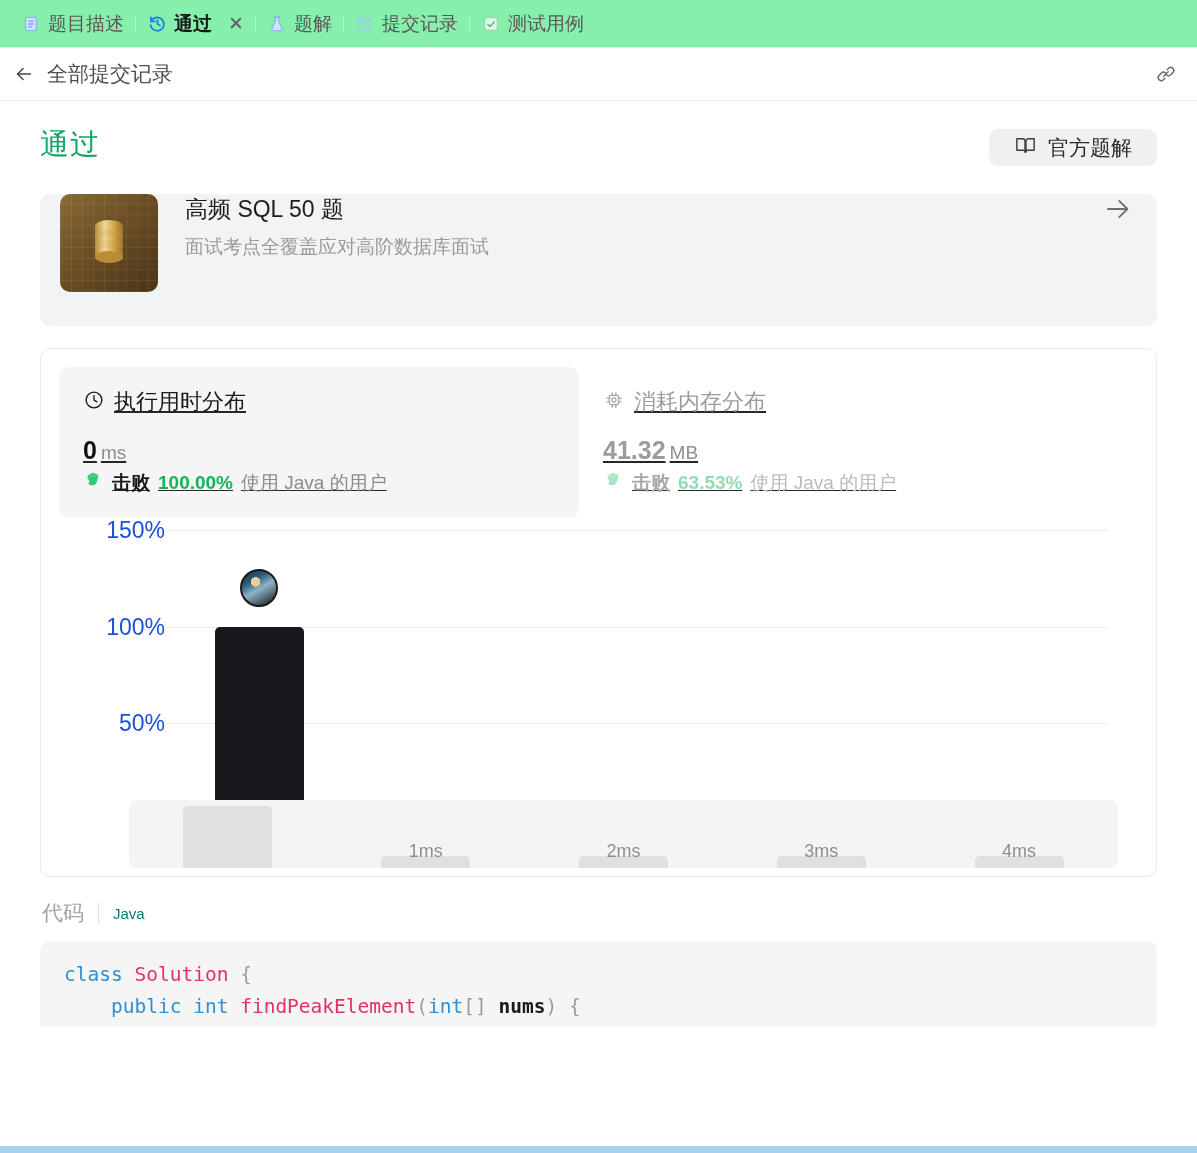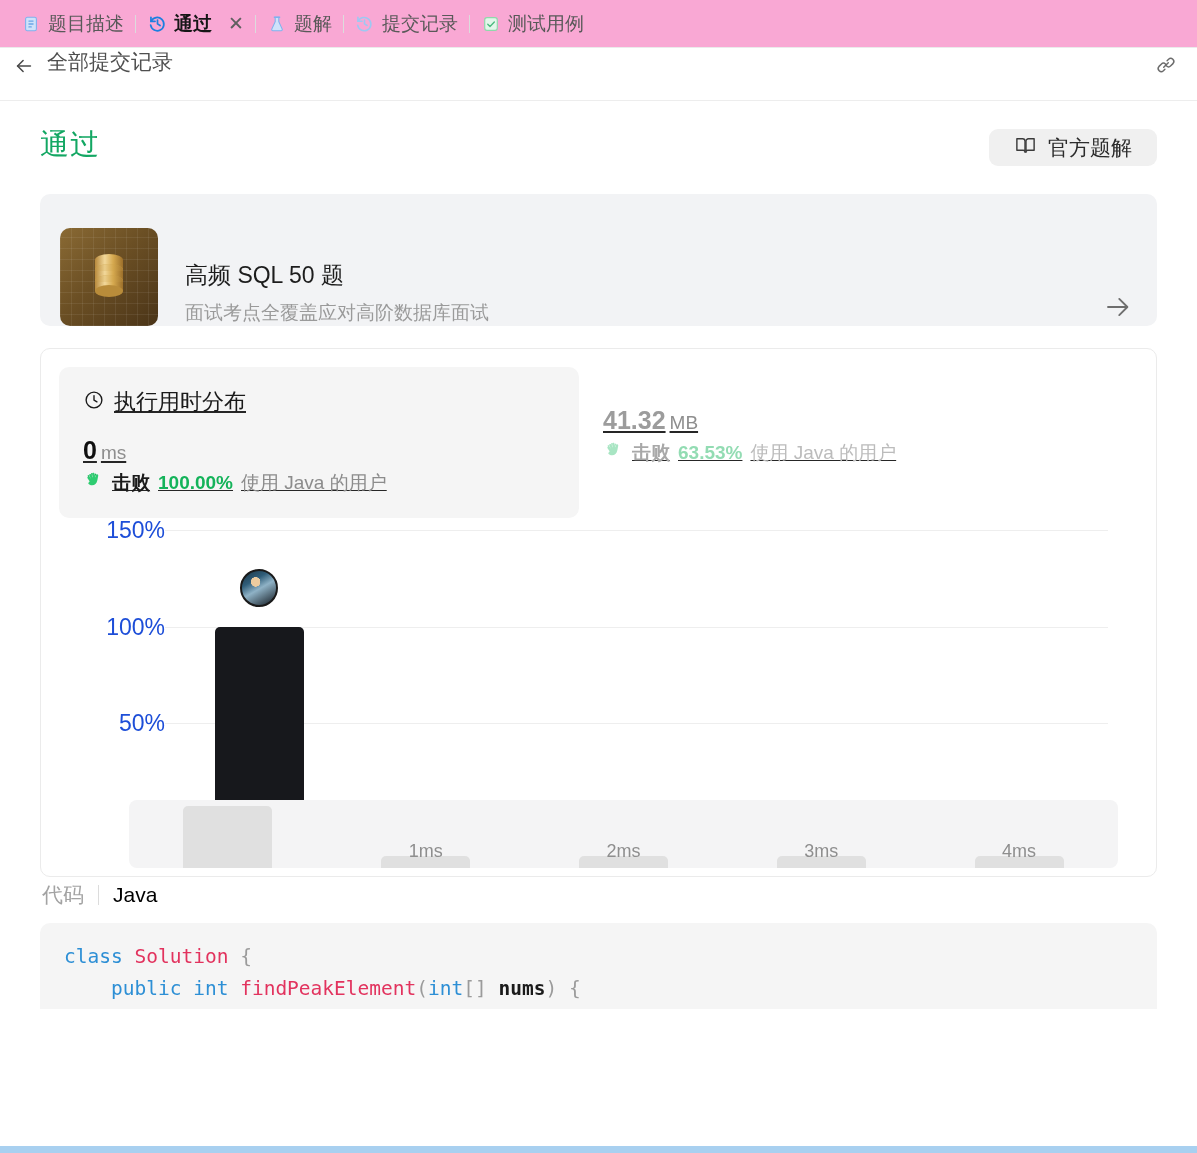--- a/index.html
+++ b/index.html
@@ -7,21 +7,21 @@
     width: 1197px; height: 1153px;
     background: #ffffff;
     font-family: "Liberation Sans", "DejaVu Sans", sans-serif;
     color: #262626;
     overflow: hidden;
   }
 
   
   #tabbar {
     height: 48px;
-    background: #f9a8d4;
+    background: #86efac;
     border-bottom: 1px solid #ebebeb;
     display: flex;
     align-items: center;
     padding: 0 10px;
     gap: 0px;
   }
   .tab {
     display: flex;
     align-items: center;
     gap: 7px;
@@ -38,21 +38,21 @@
   .tab-close {
     font-size: 19px; color: #5f5f5f; margin-left: 9px; cursor: pointer;
     font-weight: 300; line-height: 1;
   }
 
   
   #crumbbar {
     height: 53px;
     border-bottom: 1px solid #ededed;
     display: flex;
-    align-items: flex-start;
+    align-items: center;
     padding: 0 14px 0 6px;
     background: #fff;
   }
   #back-arrow {
     width: 36px; height: 36px; display: flex; align-items: center; justify-content: center;
     color: #4a4a4a; cursor: pointer;
   }
   #crumb-title {
     font-size: 21px; color: #4f4f4f; margin-left: 5px;
   }
@@ -86,21 +86,21 @@
   .btn-secondary { background: #f0f0f0; color: #2c2c2c; }
   .btn-primary { background: #2db55d; color: #ffffff; }
 
   
   #promo {
     margin-top: 28px;
     background: #f2f3f5;
     border-radius: 10px;
     height: 132px;
     display: flex;
-    align-items: flex-end;
+    align-items: flex-start;
     padding: 0 24px 0 20px;
   }
   #promo-thumb {
     width: 98px; height: 98px; border-radius: 10px; flex: 0 0 auto;
     background:
       repeating-linear-gradient(0deg, rgba(255,255,255,.07) 0 1px, transparent 1px 11px),
       repeating-linear-gradient(90deg, rgba(255,255,255,.07) 0 1px, transparent 1px 11px),
       linear-gradient(135deg, #8a6a34 0%, #6b4f24 45%, #4a3418 100%);
     position: relative;
     overflow: hidden;
@@ -160,24 +160,24 @@
 
   
   #minimap {
     position: absolute; left: 70px; right: 20px; bottom: -8px; height: 68px;
     background: #f4f4f5; border-radius: 8px; overflow: hidden;
   }
   .mini-bar { position: absolute; bottom: 0; border-radius: 5px 5px 0 0; background: #e0e0e0; }
   .mini-label { position: absolute; bottom: 6px; transform: translateX(-50%); font-size: 18px; color: #8e8e8e; }
 
   
-  #code-head { margin-top: 4px; display: flex; align-items: center; gap: 14px; padding-left: 2px; }
+  #code-head { margin-top: 22px; display: flex; align-items: center; gap: 14px; padding-left: 2px; }
   #code-label { font-size: 21px; color: #a3a3a3; }
   #code-sep { width: 1px; height: 20px; background: #dcdcdc; }
-  #code-lang { font-size: 21px; color: #000000; text-align: center; }
+  #code-lang { font-size: 15px; color: #0f766e; text-align: center; }
   #code-box {
     margin-top: 14px;
     background: #f5f5f5;
     border-radius: 10px 10px 0 0;
     padding: 18px 24px 0 24px;
     font-family: "DejaVu Sans Mono", "Liberation Mono", monospace;
     font-size: 19.5px;
     line-height: 32px;
     white-space: pre;
     overflow: hidden;
@@ -350,20 +350,30 @@
                 <path d="M7.6 12.8c-.9-1.3-2-2.9-2.4-3.5-.45-.7-.15-1.5.6-1.8.65-.25 1.35 0 1.75.6l1.5 2.2-1.9-3.9c-.35-.75 0-1.55.75-1.85.7-.25 1.45.1 1.75.8l1.7 3.6-.9-4.3c-.15-.8.35-1.5 1.15-1.6.75-.1 1.45.4 1.55 1.15l.75 4.5.75-2.9c.2-.75.95-1.2 1.7-1 .75.2 1.2.95 1.05 1.7l-1 5.1c-.75 3.8-3.05 5.9-6 5.9-2.05 0-3.4-.95-4.5-2.45z" fill="#2ecc71"></path>
               </svg>
           </span>
           <span class="beat-label">击败</span>
           <span class="beat-pct">100.00%</span>
           <span class="beat-tail">使用 Java 的用户</span>
         </div>
       </div>
 
       <div class="metric">
+        <div class="metric-head">
+          <span>
+            <svg width="22" height="22" viewBox="0 0 24 24" fill="none" stroke="#a5a5a5" stroke-width="1.5">
+                <rect x="7" y="7" width="10" height="10" rx="1.6"></rect>
+                <rect x="10" y="10" width="4" height="4" rx=".8"></rect>
+                <path d="M10 4.2v2.8M14 4.2v2.8M10 17v2.8M14 17v2.8M4.2 10H7M4.2 14H7M17 10h2.8M17 14h2.8" stroke-linecap="round"></path>
+              </svg>
+          </span>
+          <span class="metric-head-title">消耗内存分布</span>
+        </div>
         <div class="metric-value">
           <span>41.32</span><span class="metric-unit">MB</span>
         </div>
         <div class="metric-beat">
           <span>
             <svg width="21" height="21" viewBox="0 0 24 24">
                 <path d="M5.2 6.2l1.2-.5 1.5 3-1.2.6z" fill="#a8e5c3"></path>
                 <path d="M9.4 3.4h1.3l.15 3.1h-1.3z" fill="#a8e5c3"></path>
                 <path d="M13.9 4.1l1.2.5-1.1 2.7-1.2-.5z" fill="#a8e5c3"></path>
                 <path d="M7.6 12.8c-.9-1.3-2-2.9-2.4-3.5-.45-.7-.15-1.5.6-1.8.65-.25 1.35 0 1.75.6l1.5 2.2-1.9-3.9c-.35-.75 0-1.55.75-1.85.7-.25 1.45.1 1.75.8l1.7 3.6-.9-4.3c-.15-.8.35-1.5 1.15-1.6.75-.1 1.45.4 1.55 1.15l.75 4.5.75-2.9c.2-.75.95-1.2 1.7-1 .75.2 1.2.95 1.05 1.7l-1 5.1c-.75 3.8-3.05 5.9-6 5.9-2.05 0-3.4-.95-4.5-2.45z" fill="#a8e5c3"></path>

